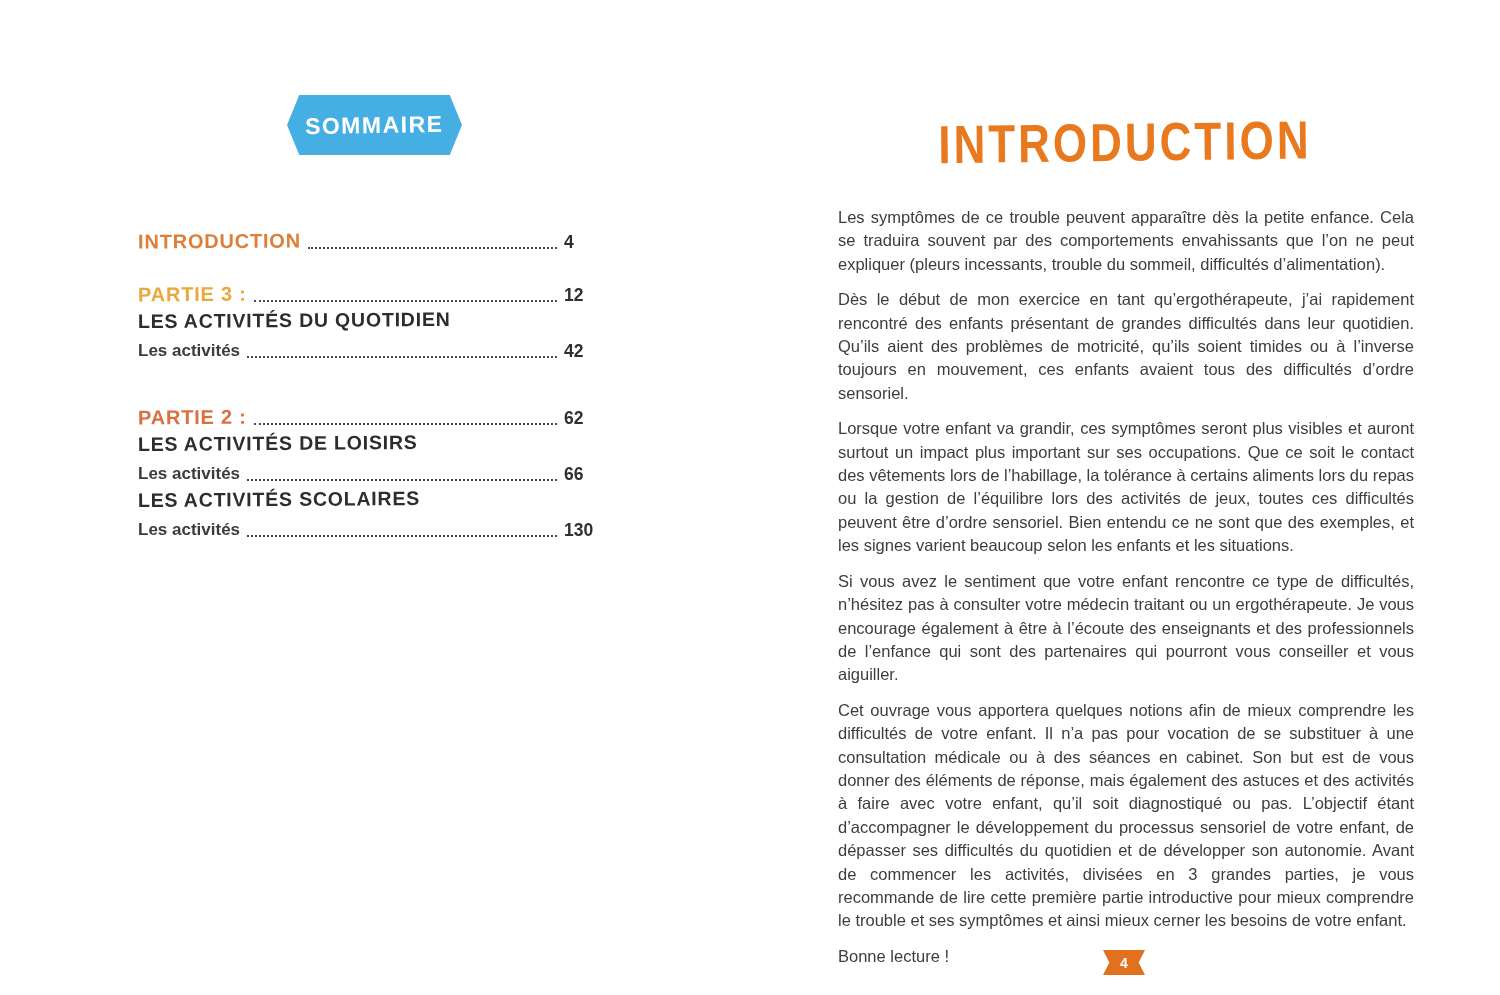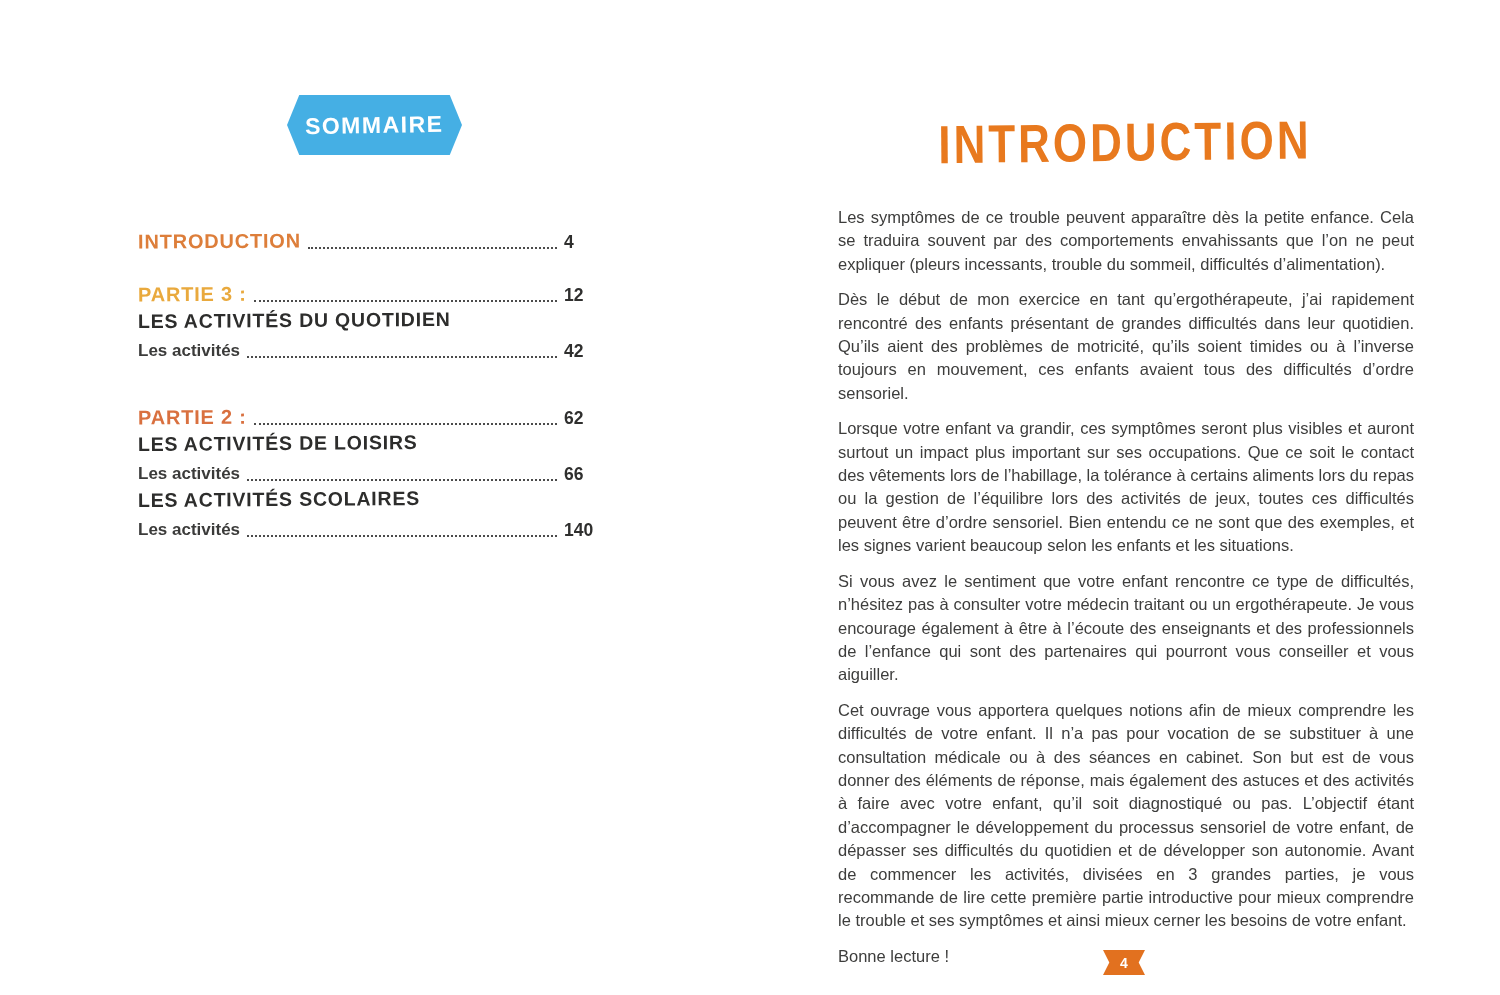--- a/index.html
+++ b/index.html
@@ -164,21 +164,21 @@
       <span class="sublabel">Les activités</span>
       <span class="leader"></span>
       <span class="pagenum">66</span>
     </div>
 
     
     <div class="hand subtitle">LES ACTIVITÉS SCOLAIRES</div>
     <div class="toc-row subrow">
       <span class="sublabel">Les activités</span>
       <span class="leader"></span>
-      <span class="pagenum">140</span>
+      <span class="pagenum">130</span>
     </div>
 
   </div>
 
   <div class="intro-title-wrap">
     <span class="intro-title" style="color: rgb(232, 121, 30);">INTRODUCTION</span>
   </div>
 
   <div class="body-col">
     <p>Les symptômes de ce trouble peuvent apparaître dès la petite enfance. Cela se traduira souvent par des comportements envahissants que l’on ne peut expliquer (pleurs incessants, trouble du sommeil, difficultés d’alimentation).</p>

